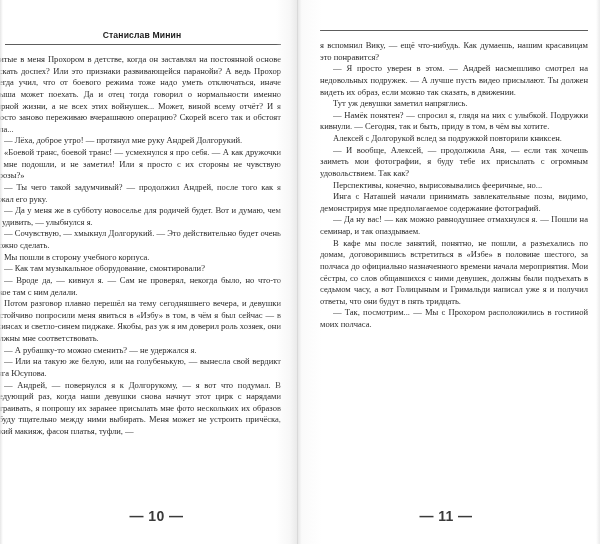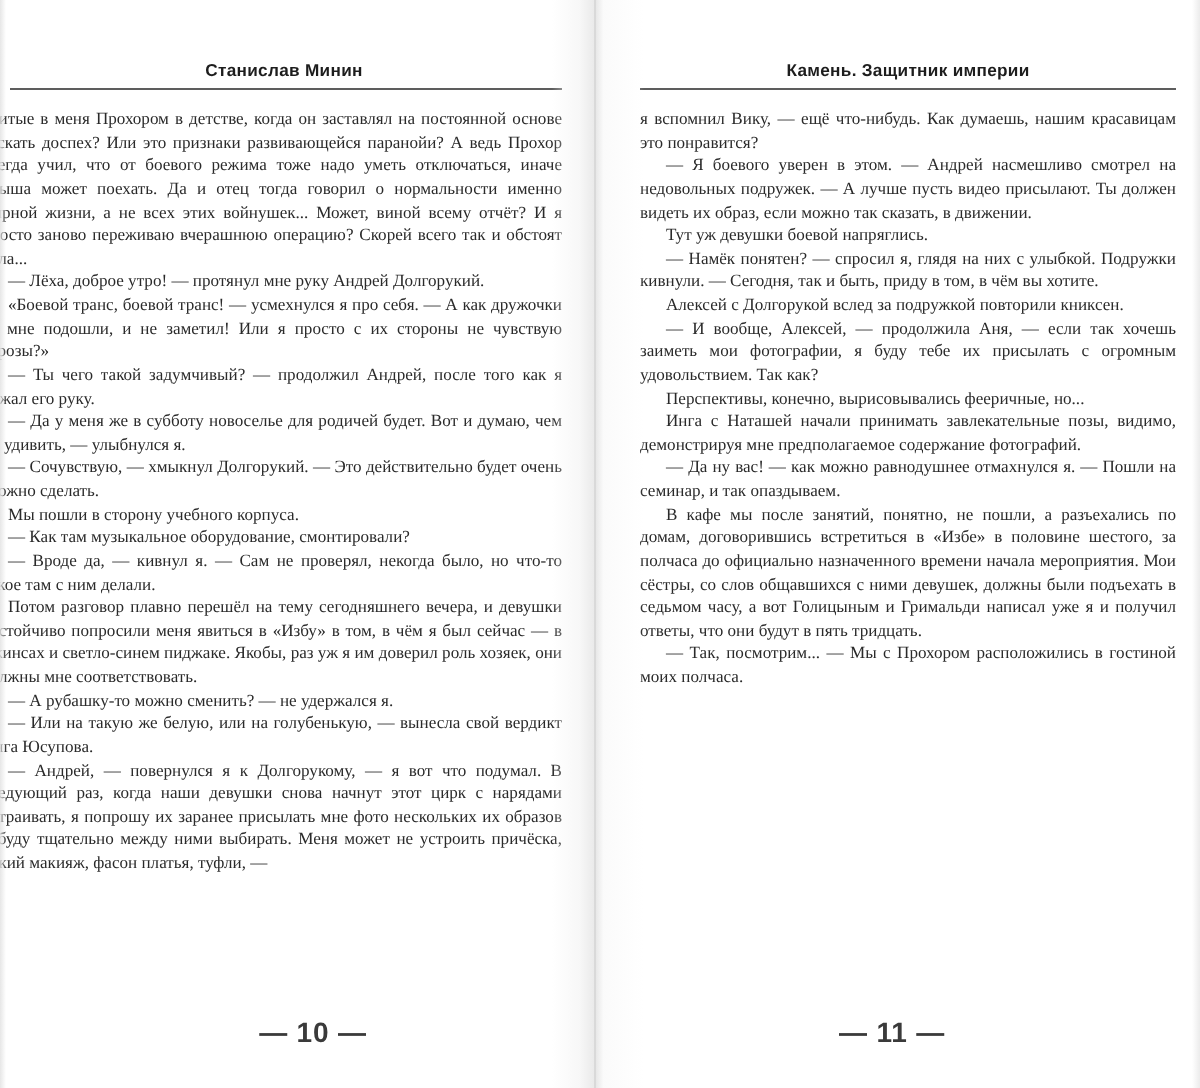--- a/index.html
+++ b/index.html
@@ -158,26 +158,25 @@
         <p>— А рубашку-то можно сменить? — не удержался я.</p>
         <p>— Или на такую же белую, или на голубенькую, — вынесла свой вердикт Инга Юсупова.</p>
         <p>— Андрей, — повернулся я к Долгорукому, — я вот что подумал. В следующий раз, когда наши девушки снова начнут этот цирк с нарядами устраивать, я попрошу их заранее присылать мне фото нескольких их образов и буду тщательно между ними выбирать. Меня может не устроить причёска, яркий макияж, фасон платья, туфли, —</p>
       </div>
     </div>
     <div class="folio">— 10 —</div>
   </div>
 
   <div class="page right">
     <div class="textblock">
-      <div class="runhead">Камень. Защитник империи</div>
       <div class="rule"></div>
       <div class="body">
         <p class="cont">я вспомнил Вику, — ещё что-нибудь. Как думаешь, нашим красавицам это понравится?</p>
-        <p>— Я боевого уверен в этом. — Андрей насмешливо смотрел на недовольных подружек. — А лучше пусть видео присылают. Ты должен видеть их образ, если можно так сказать, в движении.</p>
-        <p>Тут уж девушки боевой напряглись.</p>
+        <p>— Я просто уверен в этом. — Андрей насмешливо смотрел на недовольных подружек. — А лучше пусть видео присылают. Ты должен видеть их образ, если можно так сказать, в движении.</p>
+        <p>Тут уж девушки заметил напряглись.</p>
         <p>— Намёк понятен? — спросил я, глядя на них с улыбкой. Подружки кивнули. — Сегодня, так и быть, приду в том, в чём вы хотите.</p>
         <p>Алексей с Долгорукой вслед за подружкой повторили книксен.</p>
         <p>— И вообще, Алексей, — продолжила Аня, — если так хочешь заиметь мои фотографии, я буду тебе их присылать с огромным удовольствием. Так как?</p>
         <p>Перспективы, конечно, вырисовывались фееричные, но...</p>
         <p>Инга с Наташей начали принимать завлекательные позы, видимо, демонстрируя мне предполагаемое содержание фотографий.</p>
         <p>— Да ну вас! — как можно равнодушнее отмахнулся я. — Пошли на семинар, и так опаздываем.</p>
         <p>В кафе мы после занятий, понятно, не пошли, а разъехались по домам, договорившись встретиться в «Избе» в половине шестого, за полчаса до официально назначенного времени начала мероприятия. Мои сёстры, со слов общавшихся с ними девушек, должны были подъехать в седьмом часу, а вот Голицыным и Гримальди написал уже я и получил ответы, что они будут в пять тридцать.</p>
         <p>— Так, посмотрим... — Мы с Прохором расположились в гостиной моих полчаса.</p>
       </div>
     </div>

